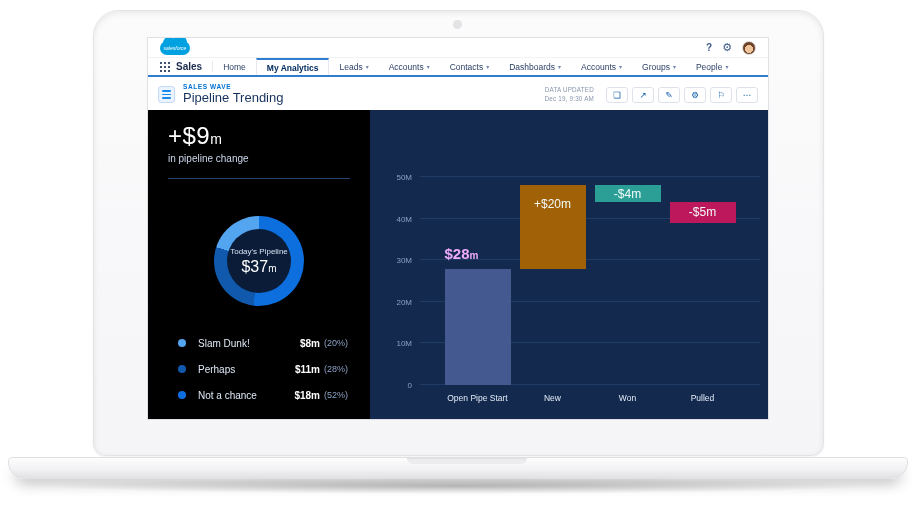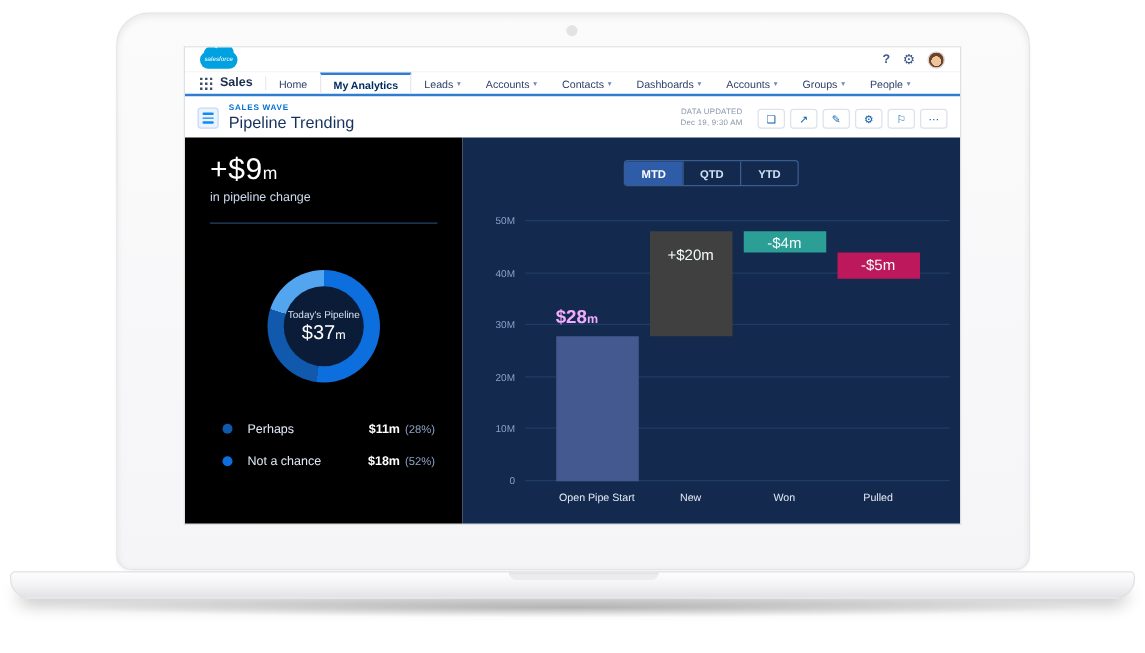--- a/index.html
+++ b/index.html
@@ -211,51 +211,52 @@
         </div>
         <div class="lp-divider"></div>
         <div class="donut" style="background: conic-gradient(rgb(13, 111, 221) 0%, rgb(13, 111, 221) 52%, rgb(16, 89, 173) 52%, rgb(16, 89, 173) 80%, rgb(84, 165, 240) 80%, rgb(84, 165, 240) 100%);">
           <div class="donut-hole">
             <div class="donut-center-label">Today's Pipeline</div>
             <div class="donut-center-value"><span>$37</span><span class="u">m</span></div>
           </div>
         </div>
         <div class="legend">
             <div class="legend-row">
+              <span class="legend-dot" style="background: rgb(84, 165, 240);"></span>
+              <span class="legend-label">Slam Dunk!</span>
+              <span class="legend-amount">$8m</span>
+              <span class="legend-pct">(20%)</span>
+            </div>
+            <div class="legend-row">
               <span class="legend-dot" style="background: rgb(16, 89, 173);"></span>
               <span class="legend-label">Perhaps</span>
               <span class="legend-amount">$11m</span>
               <span class="legend-pct">(28%)</span>
             </div>
             <div class="legend-row">
               <span class="legend-dot" style="background: rgb(13, 111, 221);"></span>
               <span class="legend-label">Not a chance</span>
               <span class="legend-amount">$18m</span>
               <span class="legend-pct">(52%)</span>
             </div>
           </div>
       </div>
 
       <div class="right-panel">
-        <div class="toggle">
-            <div class="toggle-btn selected">MTD</div>
-            <div class="toggle-btn">QTD</div>
-            <div class="toggle-btn">YTD</div>
-          </div>
         <div class="plot">
           <div class="gridline" style="bottom: 0px;"></div>
             <div class="gridline" style="bottom: 41.6px;"></div>
             <div class="gridline" style="bottom: 83.2px;"></div>
             <div class="gridline" style="bottom: 124.8px;"></div>
             <div class="gridline" style="bottom: 166.4px;"></div>
             <div class="gridline" style="bottom: 208px;"></div>
             <div class="bars">
               <div class="bar" style="left: 4.5px; width: 66px; bottom: 0px; height: 116.48px; background: rgb(68, 89, 143);"></div>
               <div class="bar-label-above" style="left: 4.5px; width: 66px; bottom: 123.48px;"><span>$28</span><span class="u">m</span></div>
-              <div class="bar" style="left: 79.5px; width: 66px; bottom: 116.48px; height: 83.2px; background: #404040;">
+              <div class="bar" style="left: 79.5px; width: 66px; bottom: 116.48px; height: 83.2px; background: #a16207;">
                 <div class="bar-label-inside" style="top: 12px;">+$20m</div>
               </div>
               <div class="bar" style="left: 154.5px; width: 66px; bottom: 183.04px; height: 16.64px; background: rgb(43, 158, 150);">
                 <div class="bar-label-inside" style="top: 50%; transform: translateY(-50%);">-$4m</div>
               </div>
               <div class="bar" style="left: 229.5px; width: 66px; bottom: 162.24px; height: 20.8px; background: #be185d;">
                 <div class="bar-label-inside" style="top: 50%; transform: translateY(-50%);">-$5m</div>
               </div>
             </div>
         <div class="ylabel" style="bottom: 0px;">0</div>

